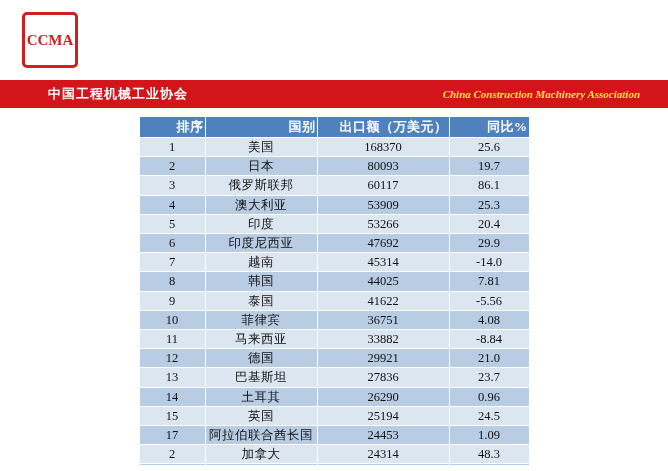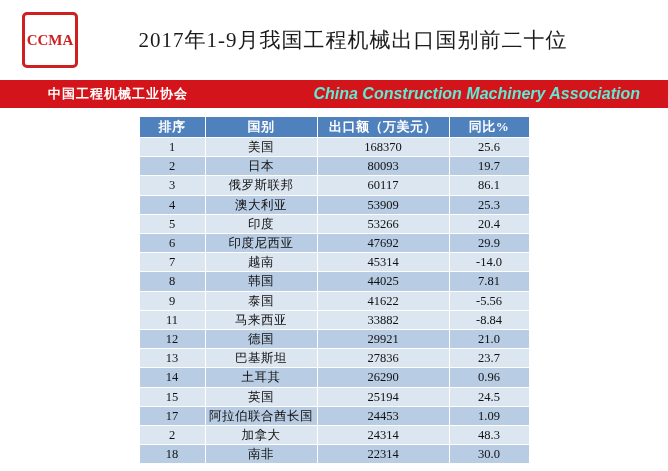--- a/index.html
+++ b/index.html
@@ -65,25 +65,25 @@
     font-size: 13px;
     font-weight: bold;
     margin-left: 20px;
     font-family: "Liberation Serif", serif;
     letter-spacing: 1px;
     white-space: nowrap;
   }
   .assoc-en {
     position: absolute;
     right: 28px;
-    color: #5eead4;
-    font-size: 16px;
+    color: #fde047;
+    font-size: 11px;
     font-weight: bold;
     font-style: italic;
-    font-family: Liberation Sans, sans-serif;
+    font-family: Liberation Serif, serif;
     white-space: nowrap;
   }
 
   
   .table-wrap {
     padding: 8px 0 0 0;
     display: flex;
     justify-content: center;
   }
   table.data {
@@ -97,21 +97,21 @@
   table.data col.c2 { width: 132px; }
   table.data col.c3 { width: 80px; }
 
   table.data th {
     background: #4f81bd;
     color: #ffffff;
     font-size: 13px;
     font-weight: bold;
     height: 20px;
     border: 1px solid #ffffff;
-    text-align: center;
+    text-align: right;
     letter-spacing: 0.5px;
   }
   table.data td {
     font-size: 12.5px;
     color: #111111;
     height: 18.2px;
     border: 1px solid #ffffff;
     text-align: center;
     padding: 0;
     line-height: 18.2px;
@@ -129,21 +129,20 @@
     background: #ffffff;
   }
 </style>
 </head>
 <body>
 
 <div class="header">
   <div class="logo-box">
     <span class="logo-text">CCMA</span>
   </div>
-  <div class="main-title">2017年1-9月我国工程机械出口国别前二十位</div>
 </div>
 
 <div class="assoc-bar">
   <span class="assoc-cn">中国工程机械工业协会</span>
   <span class="assoc-en">China Construction Machinery Association</span>
 </div>
 
 <div class="table-wrap">
   <table class="data">
     <colgroup>
@@ -208,20 +207,26 @@
           <td class="country">韩国</td>
           <td>44025</td>
           <td>7.81</td>
         </tr>
         <tr class="odd">
           <td>9</td>
           <td class="country">泰国</td>
           <td>41622</td>
           <td>-5.56</td>
         </tr>
+        <tr class="even">
+          <td>10</td>
+          <td class="country">菲律宾</td>
+          <td>36751</td>
+          <td>4.08</td>
+        </tr>
         <tr class="odd">
           <td>11</td>
           <td class="country">马来西亚</td>
           <td>33882</td>
           <td>-8.84</td>
         </tr>
         <tr class="even">
           <td>12</td>
           <td class="country">德国</td>
           <td>29921</td>

